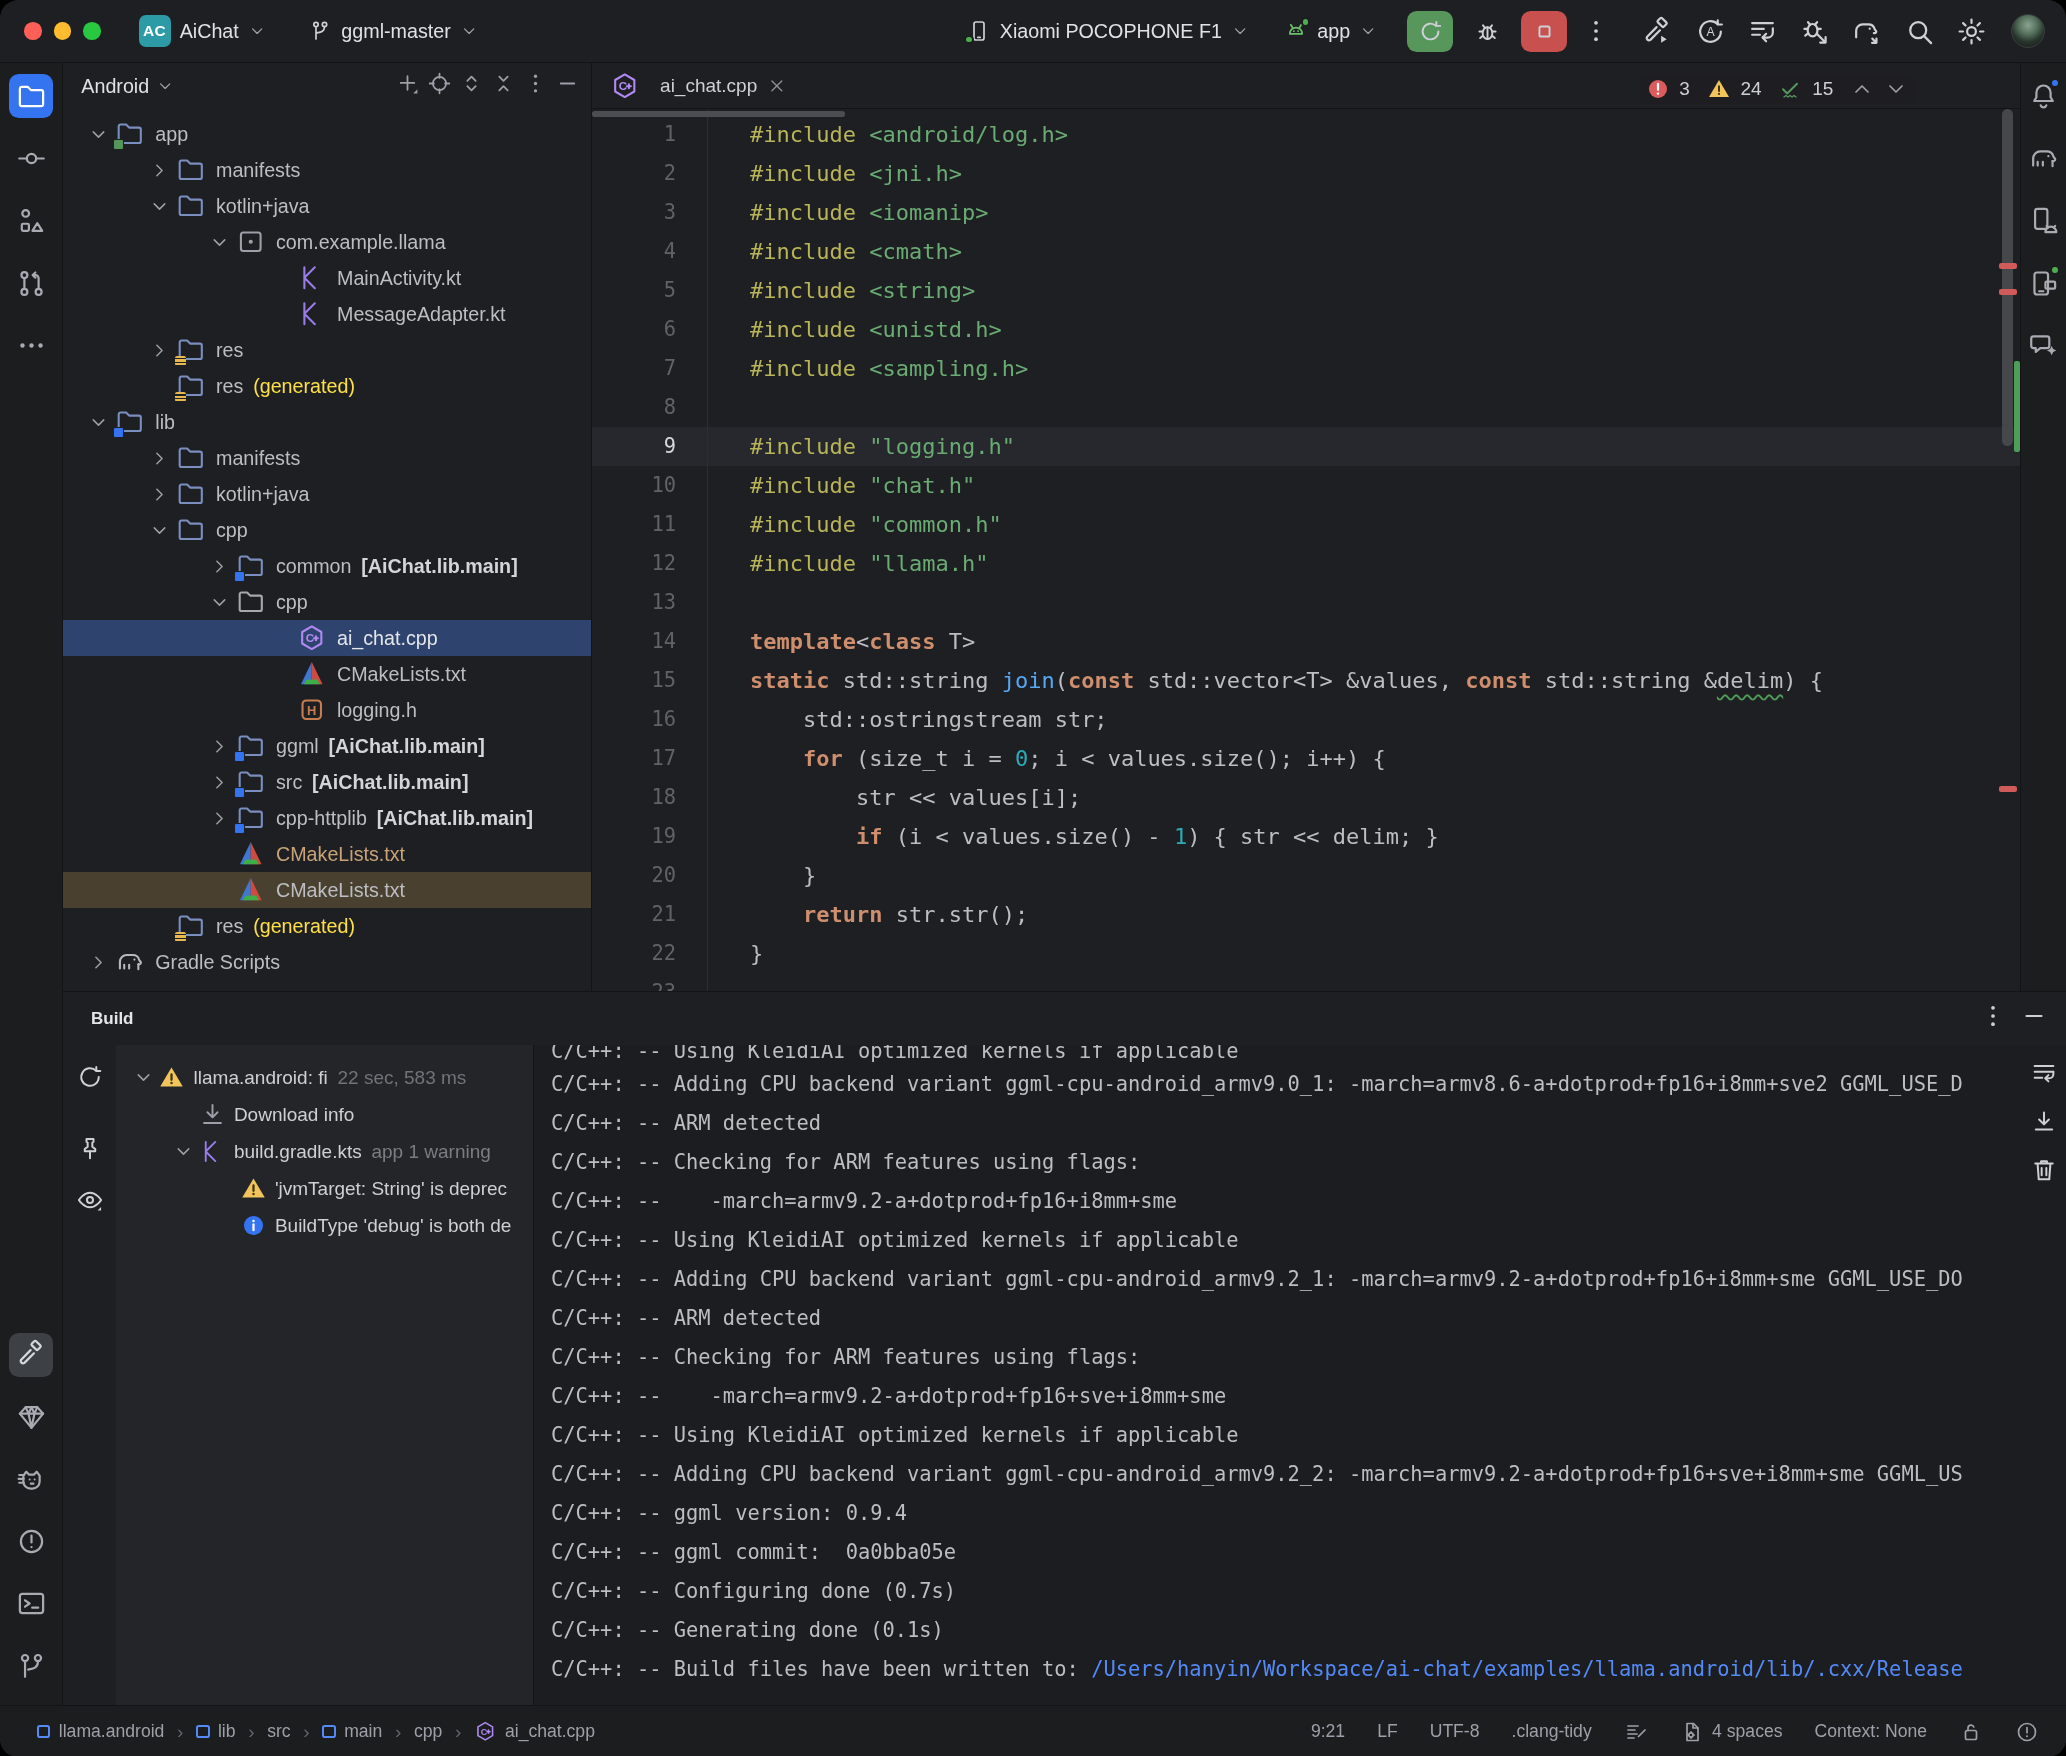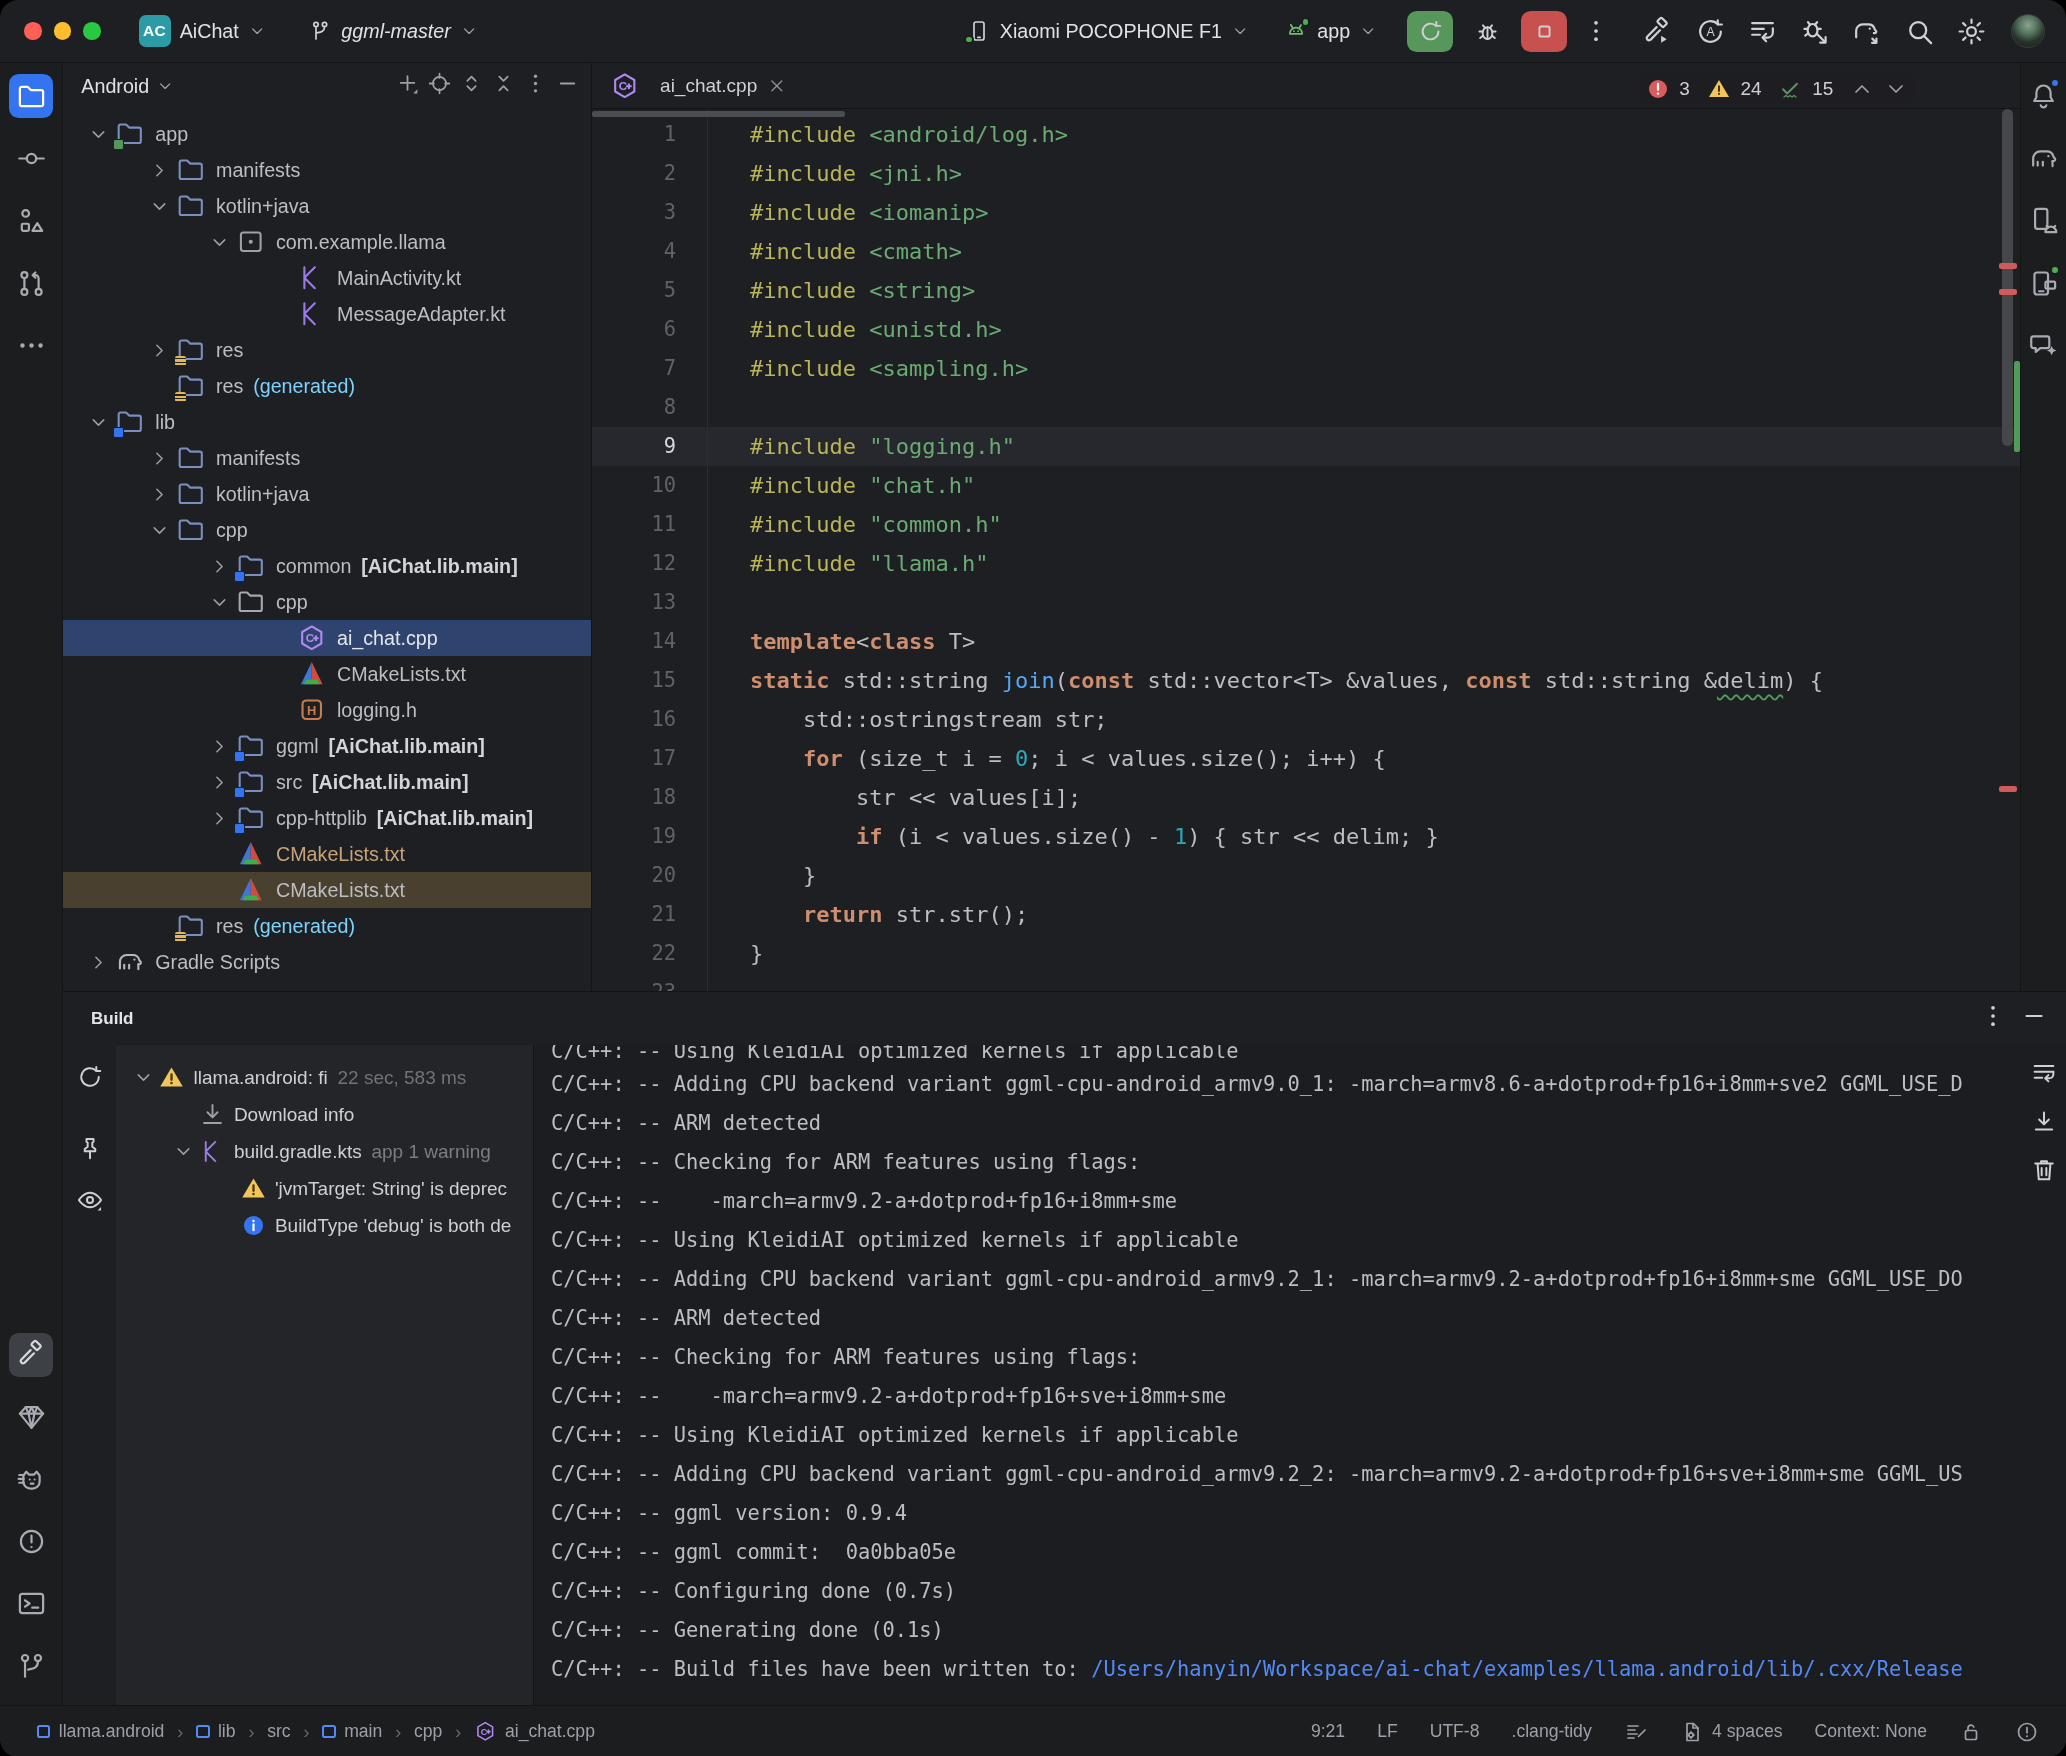--- a/index.html
+++ b/index.html
@@ -63,21 +63,21 @@
   .trow.context{background:#49402f;}
   .chev{width:34px;height:28px;display:inline-flex;align-items:center;justify-content:center;color:#9da0a8;flex:none;}
   .chev .ic, .chev svg{width:21px;height:21px;}
   .ti{display:inline-flex;width:29.5px;height:29.5px;position:relative;margin-right:10.5px;flex:none;align-items:center;justify-content:center;}
   .ti svg{width:100%;height:100%;}
   .badge{position:absolute;border-radius:2.1px;}
   .badge.b-app{width:11.2px;height:11.2px;left:-2.1px;bottom:-1.4px;background:#57965b;border:1.4px solid #1e1f22;}
   .badge.b-mod{width:11.2px;height:11.2px;left:-2.1px;bottom:-1.4px;background:#3574f0;border:1.4px solid #1e1f22;}
   .badge.b-res{width:11.2px;height:9.8px;left:-1.4px;bottom:-1.4px;background:repeating-linear-gradient(#e8b84c 0 2.1px,#1e1f22 2.1px 3.5px);}
   .tlabel.modified{color:#c8a379;}
-  .suffix{color:#7dd3fc;margin-left:9.8px;}
+  .suffix{color:#fde047;margin-left:9.8px;}
   .suffix.bold{color:#d3d5da;font-weight:700;}
 
   
   .editor{flex:1;display:flex;flex-direction:column;position:relative;min-width:0;background:#1e1f22;}
   .tabbar{height:46px;display:flex;align-items:center;padding:0 12.7px;font-size:19px;border-bottom:1.4px solid #131416;color:#ced0d6;}
   .etab{display:flex;align-items:center;gap:9.8px;padding:0 5.6px;}
   .etab .close{color:#8c8f96;width:19.7px;height:19.7px;}
   .tabs-minibar{position:absolute;left:0;top:48px;width:253px;height:5.6px;background:#4a4d51;border-radius:2.8px;z-index:5;}
   .code{flex:1;position:relative;overflow:hidden;font-family:"DejaVu Sans Mono",monospace;font-size:22px;padding-top:5.6px;}
   .code::before{content:"";position:absolute;left:115px;top:0;bottom:0;width:0.7px;background:#2b2d31;}
@@ -148,21 +148,21 @@
     </div>
     <div class="tb-widget">
       <span class="ac-badge">AC</span>
       <span>AiChat</span>
       <span class="ic xs">
           <svg viewBox="0 0 24 24" fill="none" stroke="currentColor" stroke-width="1.7" stroke-linecap="round" stroke-linejoin="round">
             <path d="M6 9l6 6 6-6"></path>
           </svg>
         </span>
     </div>
-    <div class="tb-widget" style="margin-left:18.3px;font-style:italic;">
+    <div class="tb-widget" style="margin-left:18.3px;">
       <span class="ic sm" style="color:#ced0d6">
           <svg viewBox="0 0 24 24" fill="none" stroke="currentColor" stroke-width="1.7" stroke-linecap="round" stroke-linejoin="round">
             <circle cx="8" cy="5.5" r="2.2"></circle>
             <circle cx="16.5" cy="5.5" r="2.2"></circle>
             <path d="M8 7.7V20M16.5 7.7c0 5-3.5 5.3-8.5 6.3"></path>
           </svg>
         </span>
       <span>ggml-master</span>
       <span class="ic xs">
           <svg viewBox="0 0 24 24" fill="none" stroke="currentColor" stroke-width="1.7" stroke-linecap="round" stroke-linejoin="round">

